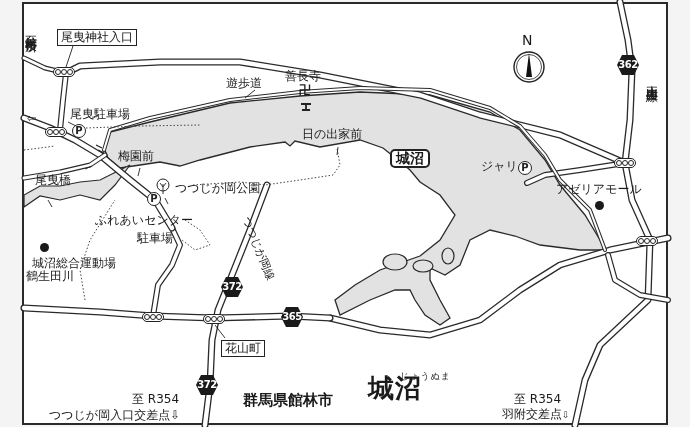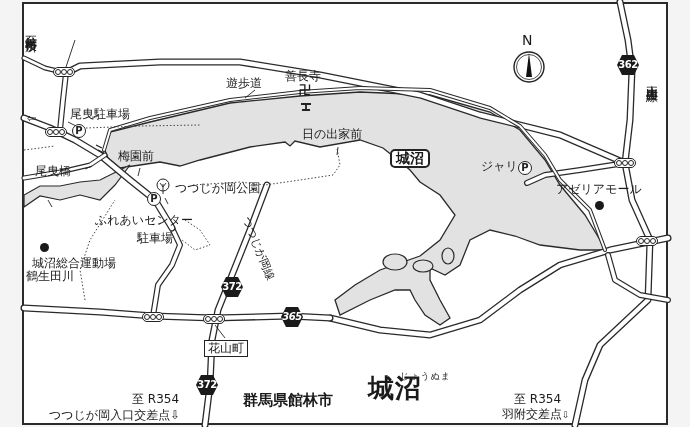--- a/index.html
+++ b/index.html
@@ -119,24 +119,25 @@
       <circle cx="17" cy="17" r="12.5" fill="none" stroke="#222" stroke-width="0.8"></circle>
       <path d="M17,3 L20,27 L14,27 Z" fill="#111"></path>
     </svg>
   </div>
 
   <div class="lbl vert" style="left:24px;top:26px;">至館林市役所</div>
   <div class="lbl" style="left:27px;top:112px;font-size:11px;">⇦</div>
 
   <div class="lbl vert" style="left:645px;top:76px;">山王赤生田線</div>
 
-  <div class="lbl boxed" style="left:204px;top:340px;">花山町</div>
+  <div class="lbl boxed" style="left:57px;top:29px;">尾曳神社入口</div>
+  <div class="lbl boxed" style="left:221px;top:340px;">花山町</div>
 
   <div class="lbl" style="left:70px;top:108px;">尾曳駐車場</div>
-  <div class="lbl" style="left:35px;top:165px;text-align:center;">尾曳橋</div>
+  <div class="lbl" style="left:35px;top:174px;text-align:center;">尾曳橋</div>
   <div class="lbl" style="left:118px;top:150px;">梅園前</div>
   <div class="lbl" style="left:175px;top:182px;">つつじが岡公園</div>
   <div class="lbl" style="left:95px;top:214px;">ふれあいセンター</div>
   <div class="lbl" style="left:126px;top:232px;padding-left:11px;">駐車場</div>
   <div class="lbl" style="left:26px;top:222px;margin-top:48px;">鶴生田川</div>
   <div class="dot" style="left:40px;top:243px;"></div>
   <div class="lbl" style="left:32px;top:257px;">城沼総合運動場</div>
   <div class="lbl" style="left:226px;top:77px;">遊歩道</div>
   <div class="lbl" style="left:285px;top:70px;">善長寺</div>
   <div class="lbl" style="left:299px;top:84px;font-weight:bold;">卍</div>
@@ -187,21 +188,21 @@
         <polygon points="5,0 17,0 22,10 17,20 5,20 0,10" fill="#1a1a1a"></polygon>
       </svg>
     <div class="num">362</div>
   </div>
   <div class="shield" style="left:221px;top:277px;">
     <svg width="22" height="20">
         <polygon points="5,0 17,0 22,10 17,20 5,20 0,10" fill="#1a1a1a"></polygon>
       </svg>
     <div class="num">372</div>
   </div>
-  <div class="shield" style="left:281px;top:307px;font-style:italic;">
+  <div class="shield" style="left:281px;top:307px;">
     <svg width="22" height="20">
         <polygon points="5,0 17,0 22,10 17,20 5,20 0,10" fill="#1a1a1a"></polygon>
       </svg>
     <div class="num">365</div>
   </div>
   <div class="shield" style="left:196px;top:375px;">
     <svg width="22" height="20">
         <polygon points="5,0 17,0 22,10 17,20 5,20 0,10" fill="#1a1a1a"></polygon>
       </svg>
     <div class="num">372</div>

